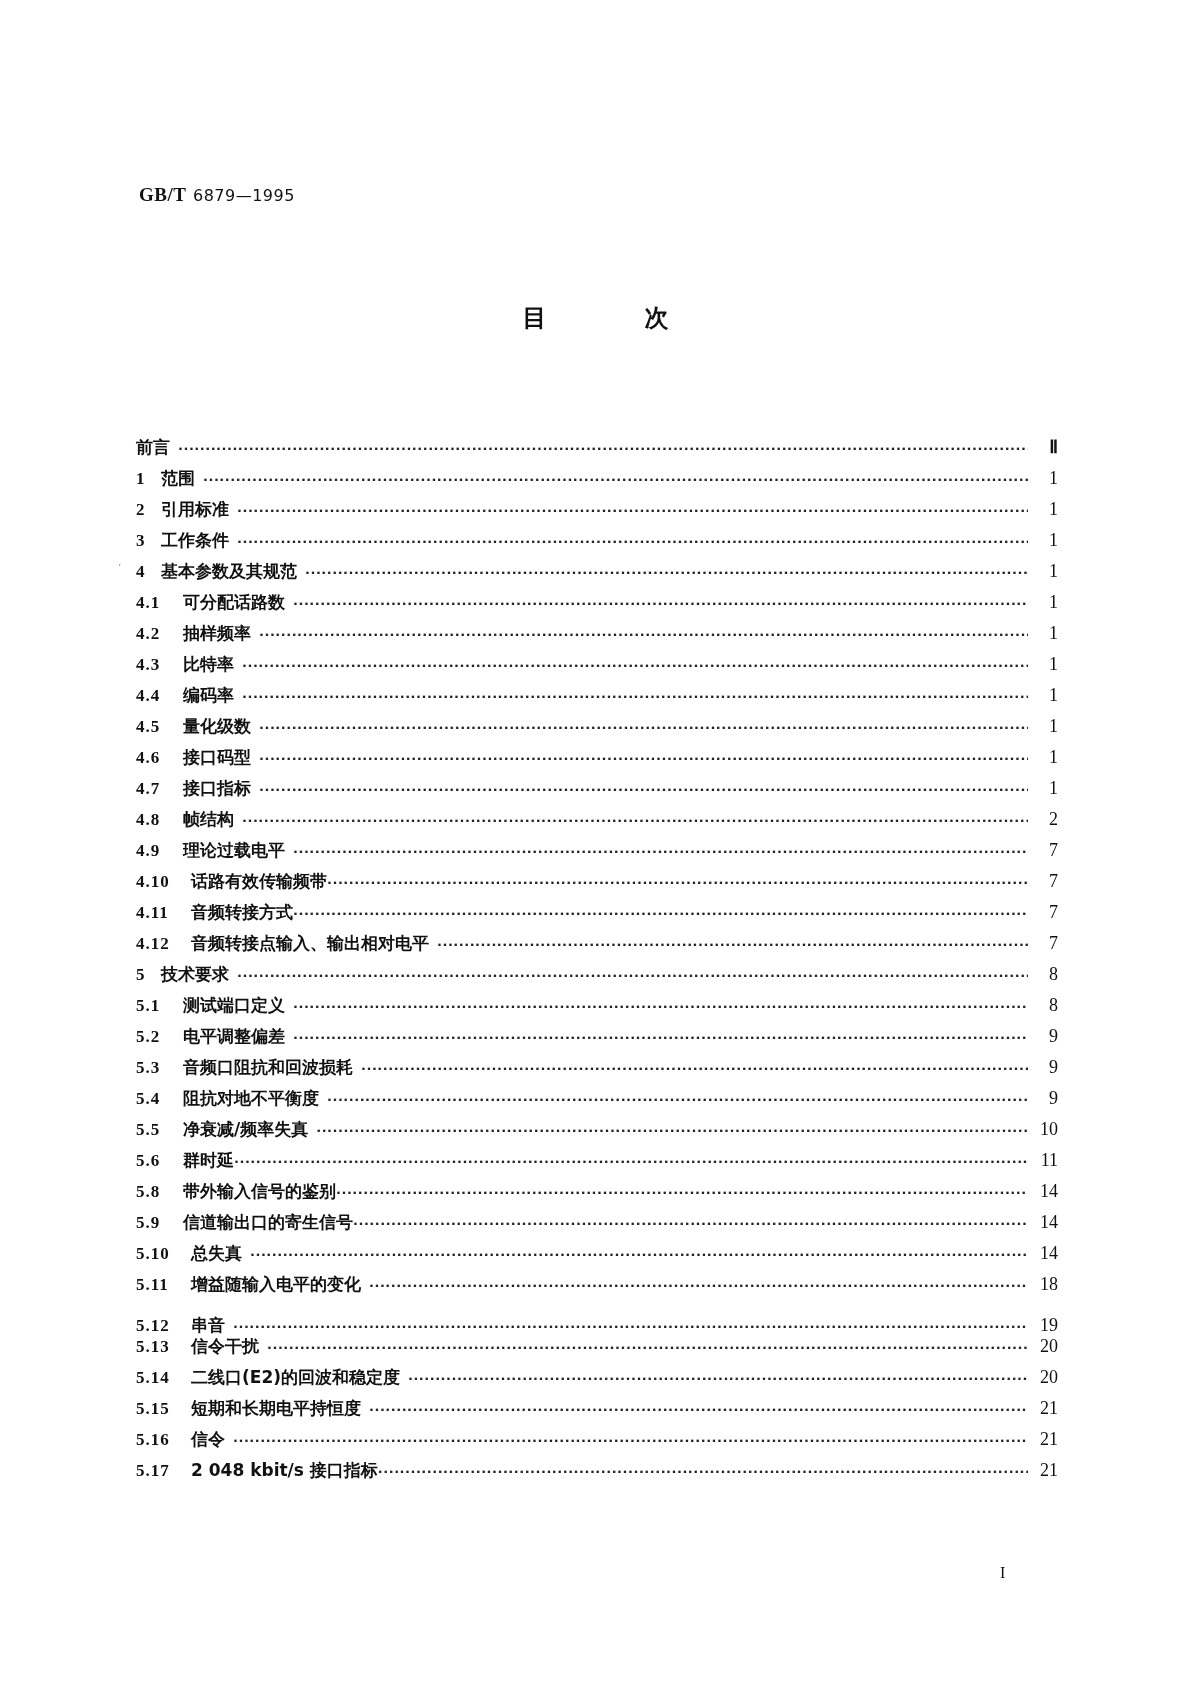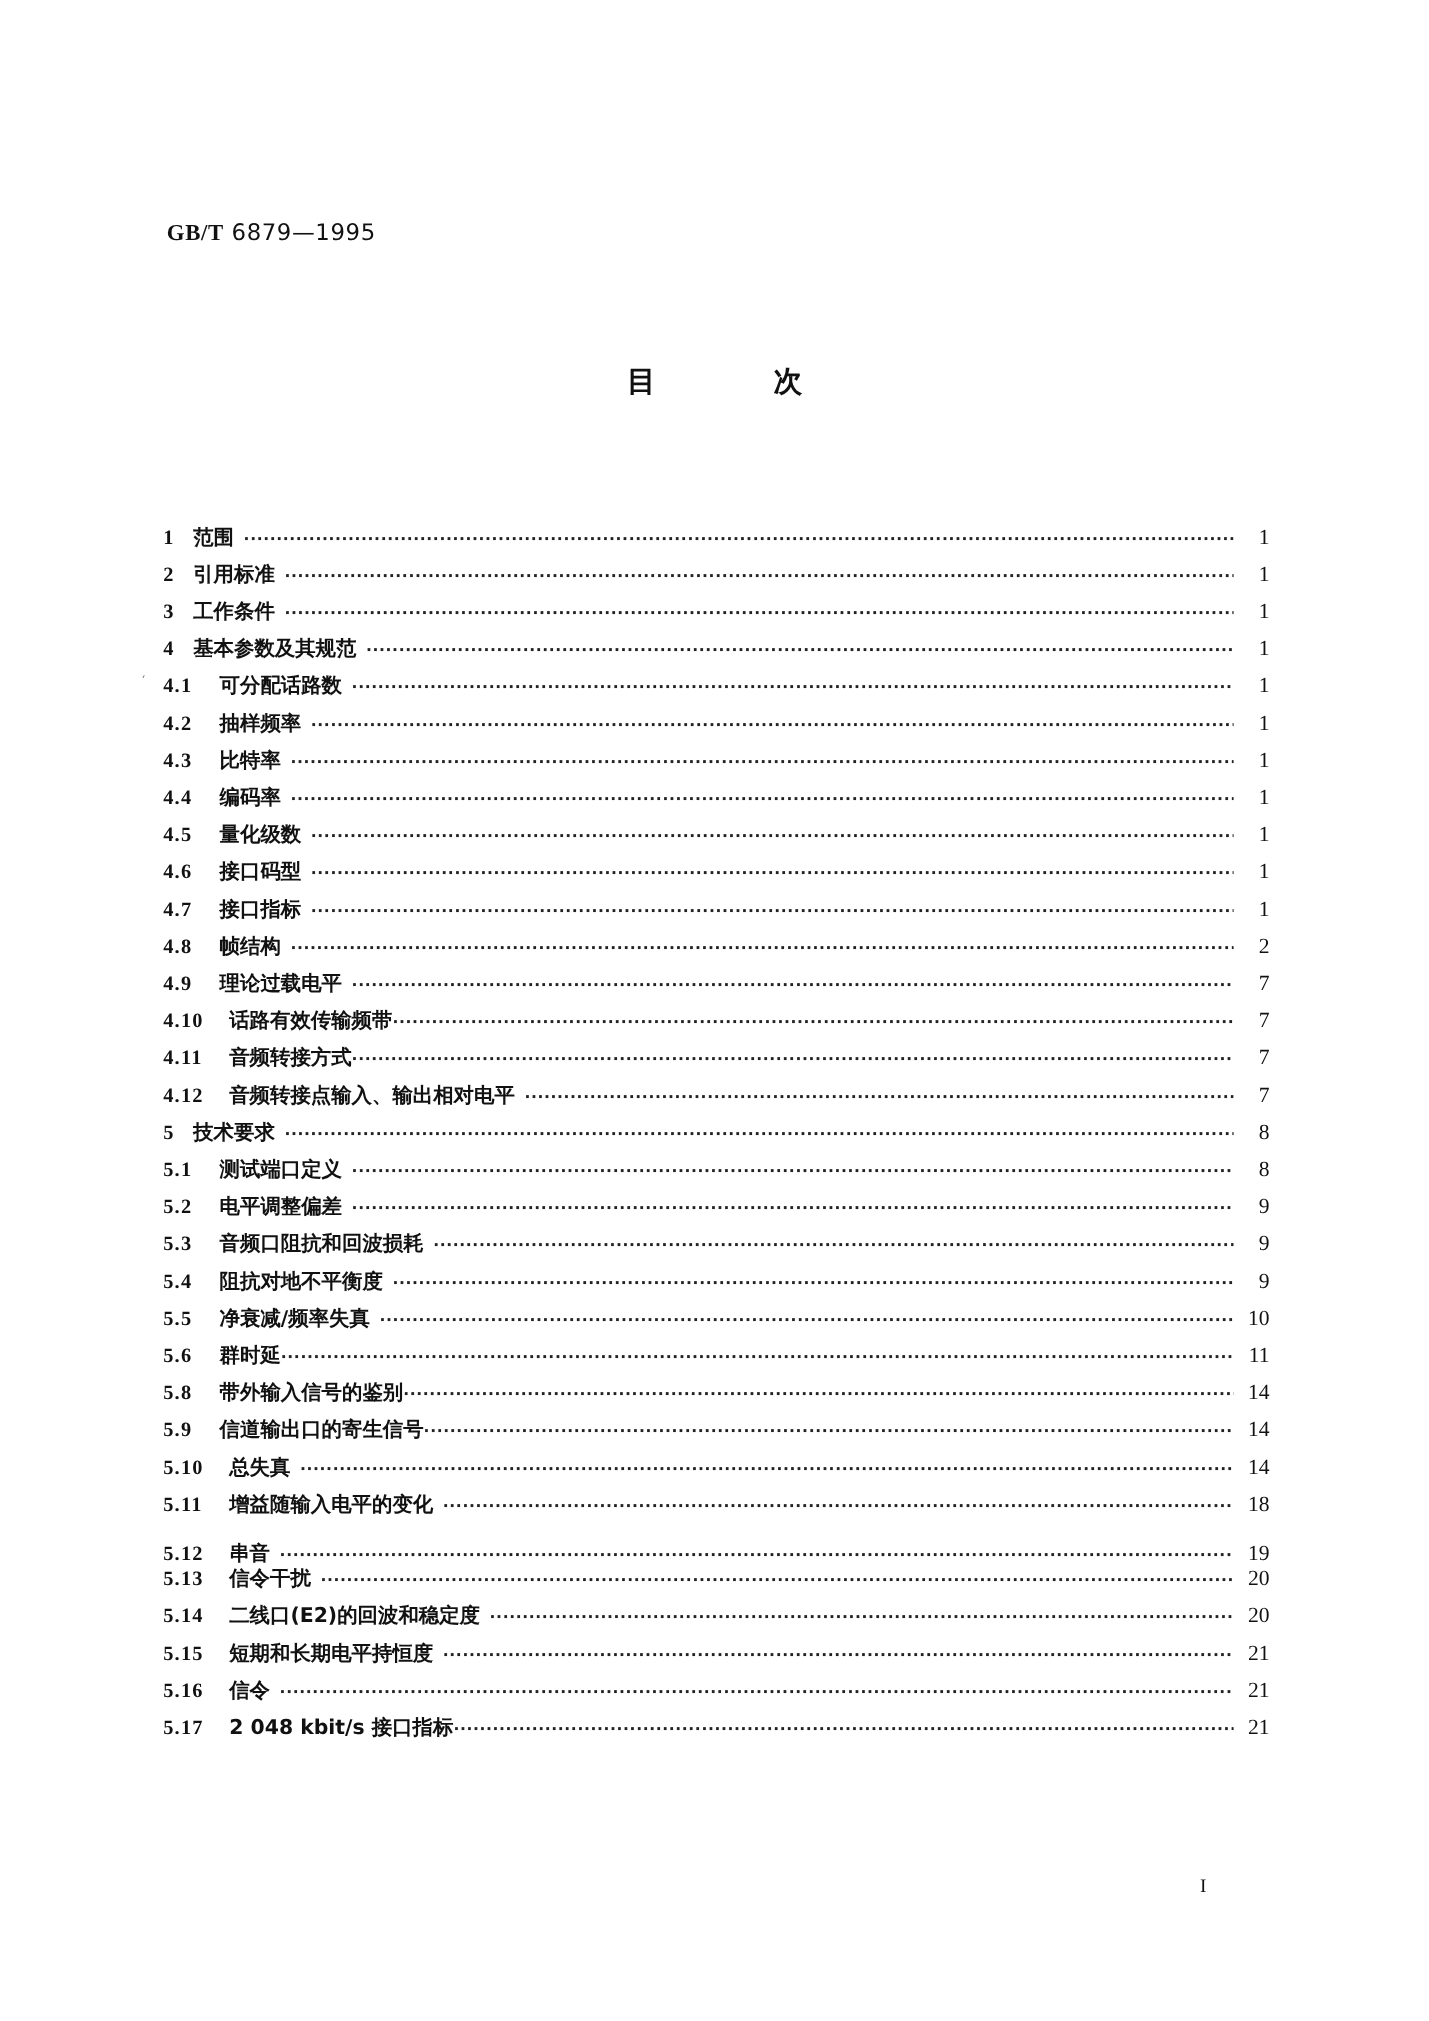--- a/index.html
+++ b/index.html
@@ -22,21 +22,21 @@
       font-size: 19px;
       letter-spacing: 0.5px;
       white-space: nowrap;
     }
     .std-code .prefix {
       font-family: "Liberation Serif", serif;
       font-weight: bold;
     }
     .std-code .num {
       font-family: "DejaVu Sans", sans-serif;
-      font-size: 19px;
+      font-size: 16px;
     }
     .toc-title {
       position: absolute;
       left: 0;
       width: 1191px;
       top: 302px;
       text-align: center;
       font-family: "DejaVu Sans", sans-serif;
       font-weight: bold;
       font-size: 24px;
@@ -121,20 +121,25 @@
   <span class="prefix">GB/T</span>
   <span class="num">6879—1995</span>
 </div>
 
 <div class="toc-title">
   <span>目</span><span class="gap"></span><span>次</span>
 </div>
 
 <div class="toc" id="toc">
     <div class="toc-row">
+      <span class="label">前言</span>
+      <span class="dots"></span>
+      <span class="page roman">Ⅱ</span>
+    </div>
+    <div class="toc-row">
       <span class="num" style="width: 25px;">1</span>
       <span class="label">范围</span>
       <span class="dots"></span>
       <span class="page">1</span>
     </div>
     <div class="toc-row">
       <span class="num" style="width: 25px;">2</span>
       <span class="label">引用标准</span>
       <span class="dots"></span>
       <span class="page">1</span>

